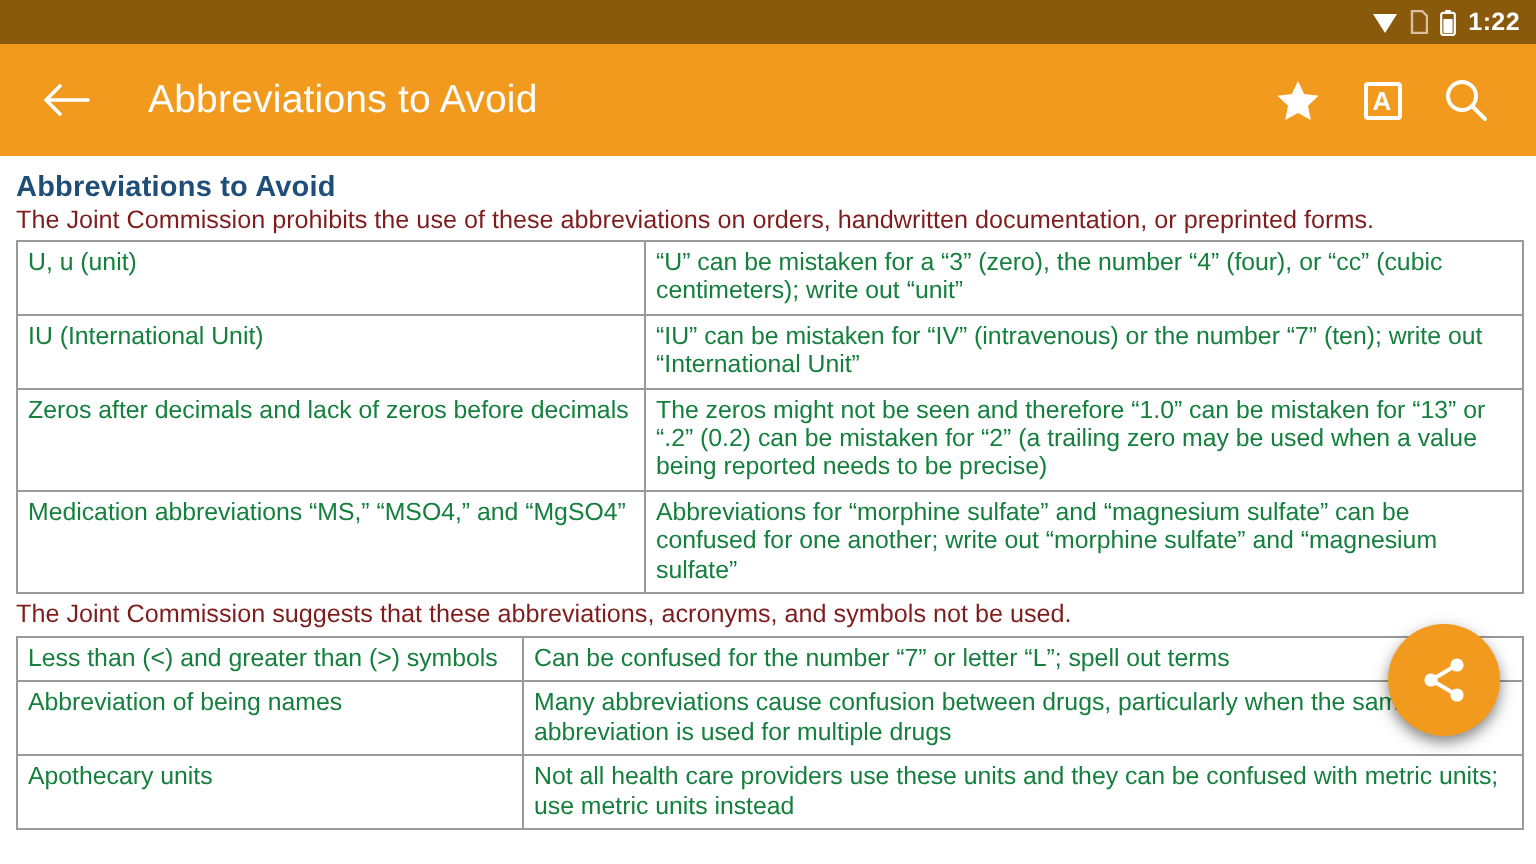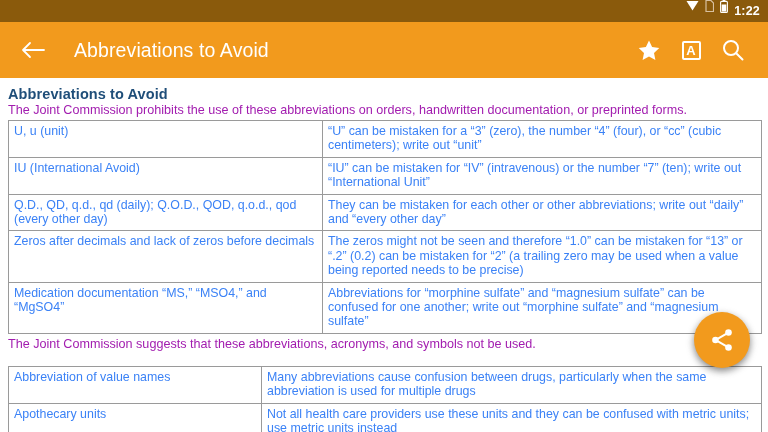--- a/index.html
+++ b/index.html
@@ -8,21 +8,21 @@
     overflow: hidden;
     background: #ffffff;
     font-family: "Liberation Sans", sans-serif;
   }
   #app { position: relative; width: 768px; height: 432px; overflow: hidden; background:#fff; }
 
   
   .statusbar {
     height: 22px; width: 100%;
     background: #8a5a0c;
-    display: flex; align-items: flex-start; justify-content: flex-end;
+    display: flex; align-items: center; justify-content: flex-end;
     padding-right: 8px;
     gap: 6px;
   }
   .sb-icon { display: inline-flex; align-items: center; justify-content: center; }
   .sb-time {
     color: #ffffff; font-size: 12.5px; font-weight: bold;
     letter-spacing: .2px; line-height: 22px;
   }
 
   
@@ -57,37 +57,37 @@
     position: absolute; top: 78px; left: 0; right: 0; bottom: 0;
     overflow: hidden;
     background: #ffffff;
     padding: 6px 6px 0 6px;
   }
   .doc-title {
     color: #1f4e79; font-size: 14.5px; font-weight: bold;
     margin: 2px 0 1px 2px; letter-spacing: .1px;
   }
   .doc-intro {
-    color: #a21caf; font-size: 12.6px; line-height: 15px;
+    color: #7f1d1d; font-size: 12.6px; line-height: 15px;
     margin: 0 0 2px 2px;
   }
-  .doc-intro.second { margin-top: 3px; margin-bottom: 14px; }
+  .doc-intro.second { margin-top: 3px; margin-bottom: 3px; }
 
   table.tbl {
     border-collapse: collapse;
     width: 754px;
     table-layout: fixed;
     margin-left: 2px;
   }
   table.tbl td {
     border: 1px solid #9a9a9a;
     padding: 3px 5px 4px 5px;
     font-size: 12.4px;
     line-height: 14.4px;
-    color: #3b82f6;
+    color: #15803d;
     vertical-align: top;
     word-wrap: break-word;
   }
   table.t1 td.c1 { width: 314px; }
   table.t2 td.c1 { width: 253px; }
 
   
   .fab {
     position: absolute;
     right: 18px; top: 312px;
@@ -157,44 +157,44 @@
     <div class="doc-title">Abbreviations to Avoid</div>
     <div class="doc-intro">The Joint Commission prohibits the use of these abbreviations on orders, handwritten documentation, or preprinted forms.</div>
 
     <table class="tbl t1">
       <tbody>
         <tr>
           <td class="c1">U, u (unit)</td>
           <td class="c2">“U” can be mistaken for a “3” (zero), the number “4” (four), or “cc” (cubic centimeters); write out “unit”</td>
         </tr>
         <tr>
-          <td class="c1">IU (International Avoid)</td>
+          <td class="c1">IU (International Unit)</td>
           <td class="c2">“IU” can be mistaken for “IV” (intravenous) or the number “7” (ten); write out “International Unit”</td>
-        </tr>
-        <tr>
-          <td class="c1">Q.D., QD, q.d., qd (daily); Q.O.D., QOD, q.o.d., qod (every other day)</td>
-          <td class="c2">They can be mistaken for each other or other abbreviations; write out “daily” and “every other day”</td>
         </tr>
         <tr>
           <td class="c1">Zeros after decimals and lack of zeros before decimals</td>
           <td class="c2">The zeros might not be seen and therefore “1.0” can be mistaken for “13” or “.2” (0.2) can be mistaken for “2” (a trailing zero may be used when a value being reported needs to be precise)</td>
         </tr>
         <tr>
-          <td class="c1">Medication documentation “MS,” “MSO4,” and “MgSO4”</td>
+          <td class="c1">Medication abbreviations “MS,” “MSO4,” and “MgSO4”</td>
           <td class="c2">Abbreviations for “morphine sulfate” and “magnesium sulfate” can be confused for one another; write out “morphine sulfate” and “magnesium sulfate”</td>
         </tr>
       </tbody>
     </table>
 
     <div class="doc-intro second">The Joint Commission suggests that these abbreviations, acronyms, and symbols not be used.</div>
 
     <table class="tbl t2">
       <tbody>
         <tr>
-          <td class="c1">Abbreviation of value names</td>
+          <td class="c1">Less than (&lt;) and greater than (&gt;) symbols</td>
+          <td class="c2">Can be confused for the number “7” or letter “L”; spell out terms</td>
+        </tr>
+        <tr>
+          <td class="c1">Abbreviation of being names</td>
           <td class="c2">Many abbreviations cause confusion between drugs, particularly when the same abbreviation is used for multiple drugs</td>
         </tr>
         <tr>
           <td class="c1">Apothecary units</td>
           <td class="c2">Not all health care providers use these units and they can be confused with metric units; use metric units instead</td>
         </tr>
 
       </tbody>
     </table>
 

